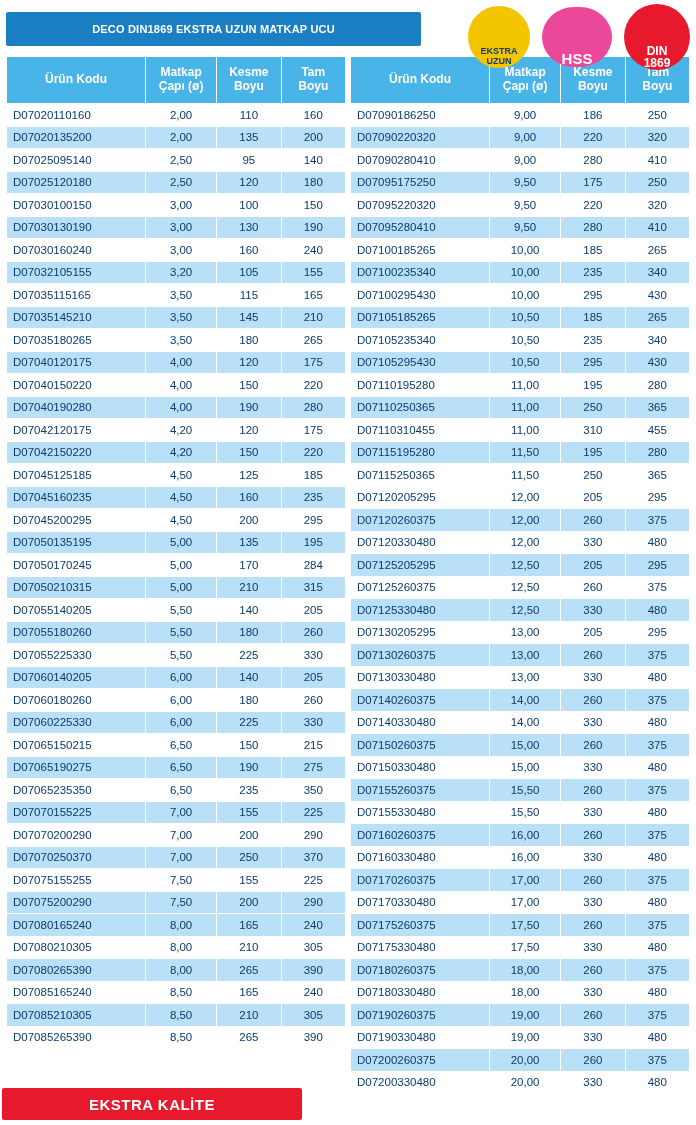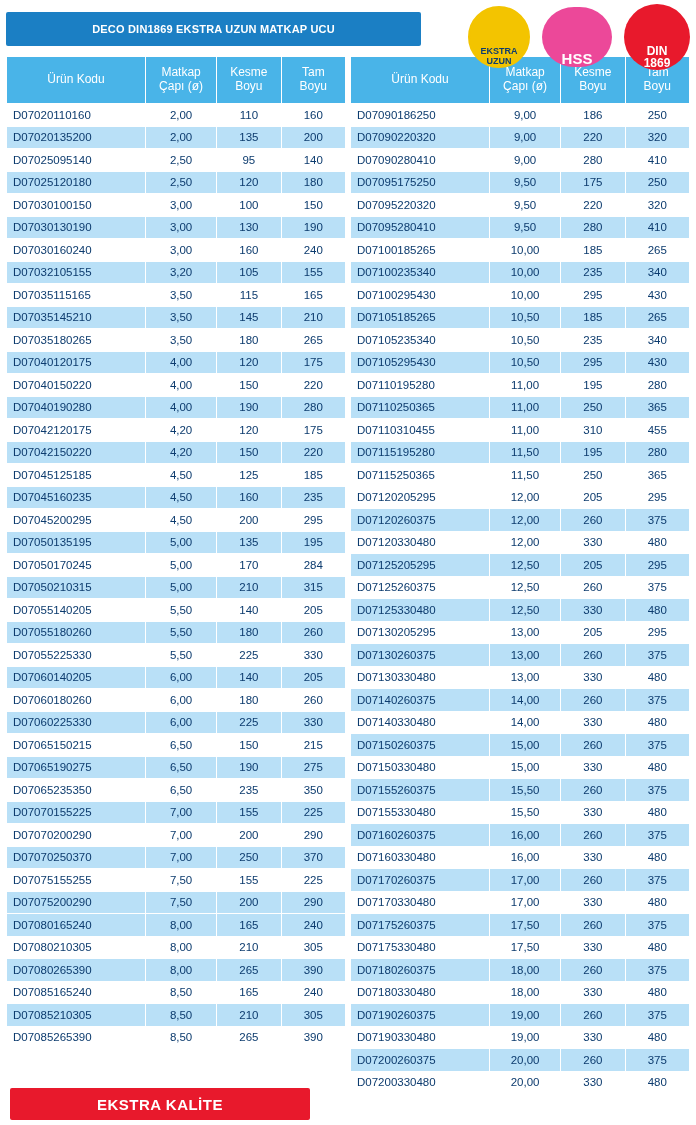--- a/index.html
+++ b/index.html
@@ -78,38 +78,38 @@
     border:1px solid #ffffff;
     font-size:11.5px;
     text-align:center;
     padding:0;
     height:21.5px;
     color:#0c3b6e;
   }
   thead th{
     background:#49b4e8;
     color:#ffffff;
-    font-weight:normal;
+    font-weight:bold;
     font-size:12px;
     height:46px;
     line-height:1.15;
     border:1px solid #ffffff;
   }
   tbody tr.odd td{background:#ffffff;}
   tbody tr.even td{background:#b9e0f7;}
   td.code{text-align:left;padding-left:6px;}
   col.c-code{width:41%;}
   col.c-dia{width:21%;}
   col.c-cut{width:19%;}
   col.c-full{width:19%;}
 
   
   .footer{
     position:absolute;
-    left:10px;
+    left:2px;
     bottom:5px;
     width:300px;
   }
   .quality{
     background:#e8192c;
     color:#ffffff;
     font-weight:bold;
     font-size:15px;
     letter-spacing:.5px;
     height:32px;

